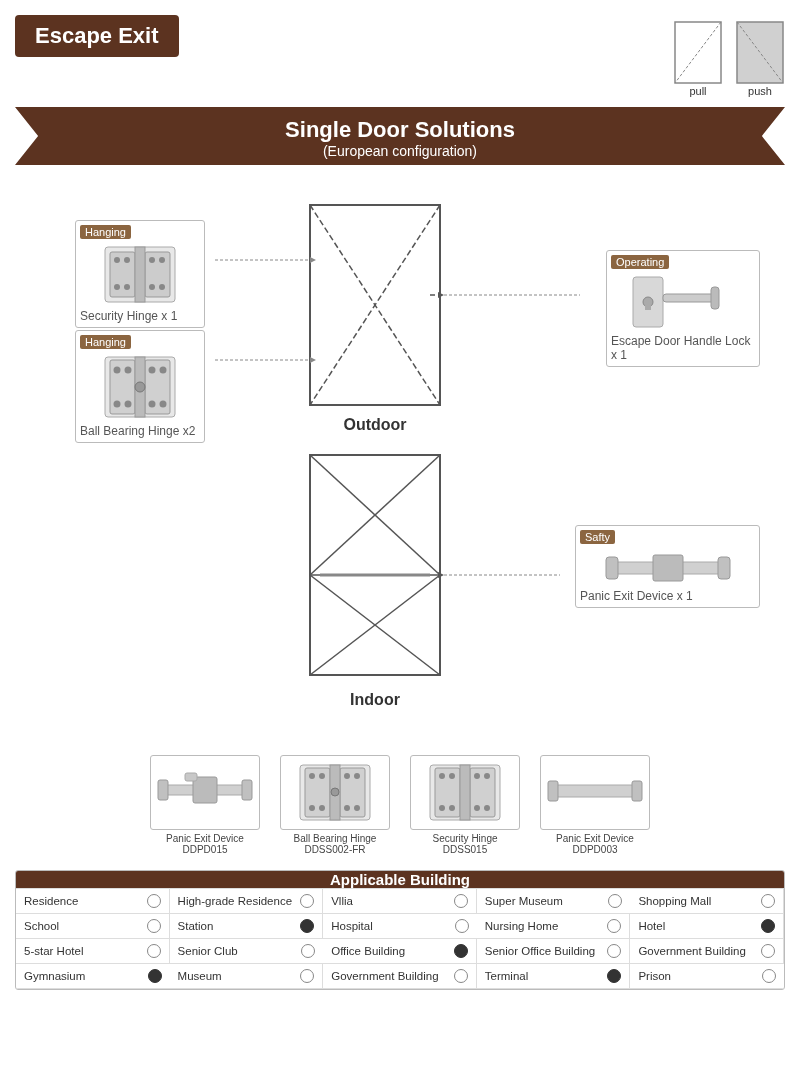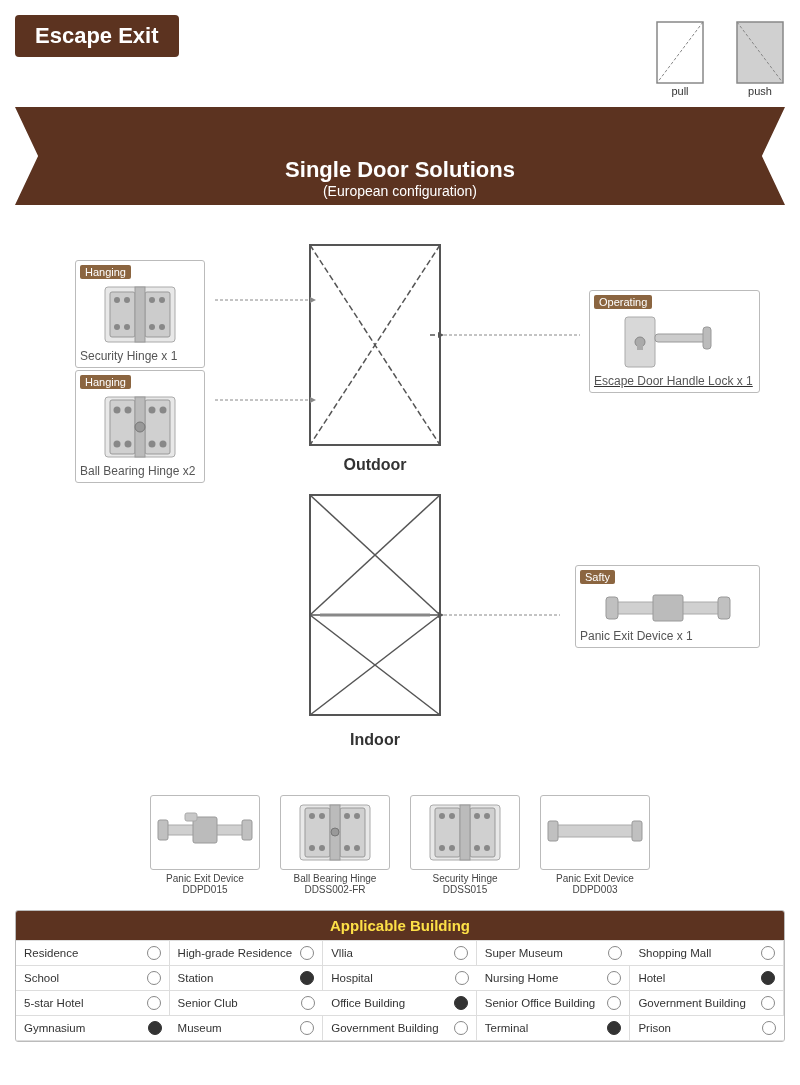--- a/index.html
+++ b/index.html
@@ -30,21 +30,21 @@
       background: #5c3320;
       color: white;
       font-size: 22px;
       font-weight: bold;
       padding: 8px 20px;
       border-radius: 4px;
       display: inline-block;
     }
     .door-icons {
       display: flex;
-      gap: 30px;
+      gap: 12px;
       align-items: flex-end;
       padding-top: 5px;
     }
     .door-icon-item {
       display: flex;
       flex-direction: column;
       align-items: center;
       font-size: 11px;
     }
     .door-svg-wrap {
@@ -58,21 +58,20 @@
       color: white;
       text-align: center;
       padding: 10px 0 6px;
       margin-bottom: 20px;
       position: relative;
       clip-path: polygon(0 0, 100% 0, 97% 50%, 100% 100%, 0 100%, 3% 50%);
     }
     .banner-title {
       font-size: 22px;
       font-weight: bold;
-      margin-top: 40px;
     }
     .banner-subtitle {
       font-size: 14px;
     }
 
     
     .diagram-area {
       display: flex;
       justify-content: center;
       position: relative;
@@ -155,25 +154,24 @@
     }
 
     
     .applicable-section {
       border: 1px solid #bbb;
       border-radius: 3px;
       overflow: hidden;
     }
     .applicable-header {
       background: #5c3320;
-      color: #fde047;
+      color: #ffffff;
       text-align: center;
       font-size: 15px;
       font-weight: bold;
-      padding: 6px;
     }
     .applicable-grid {
       display: grid;
       grid-template-columns: repeat(5, 1fr);
       border-top: 1px solid #ddd;
     }
     .applicable-cell {
       display: flex;
       align-items: center;
       padding: 5px 8px;
@@ -316,21 +314,21 @@
           <circle cx="52" cy="18" r="3.5" fill="#888"></circle>
           <circle cx="63" cy="18" r="3.5" fill="#888"></circle>
           <circle cx="52" cy="52" r="3.5" fill="#888"></circle>
           <circle cx="63" cy="52" r="3.5" fill="#888"></circle>
           <rect x="35" y="5" width="10" height="60" fill="#bbb" stroke="#999" stroke-width="1"></rect>
           <circle cx="40" cy="35" r="5" fill="#999" stroke="#777" stroke-width="1"></circle>
         </svg>
         <div class="component-label">Ball Bearing Hinge x2</div>
       </div>
 
-      <div class="component-box" style="right:20px; top:65px; width:171px;text-decoration:underline;">
+      <div class="component-box" style="right:20px; top:65px; width:154px;">
         <span class="tag-label">Operating</span>
         <svg width="120" height="60" viewBox="0 0 120 60" style="display:block;margin:0 auto;">
 
           <rect x="10" y="5" width="30" height="50" rx="3" fill="#d8d8d8" stroke="#aaa" stroke-width="1"></rect>
 
           <rect x="40" y="22" width="55" height="8" rx="3" fill="#ccc" stroke="#999" stroke-width="1"></rect>
           <rect x="88" y="15" width="8" height="22" rx="3" fill="#bbb" stroke="#999" stroke-width="1"></rect>
 
           <circle cx="25" cy="30" r="5" fill="#aaa" stroke="#888" stroke-width="1"></circle>
           <rect x="22" y="30" width="6" height="8" fill="#aaa"></rect>

